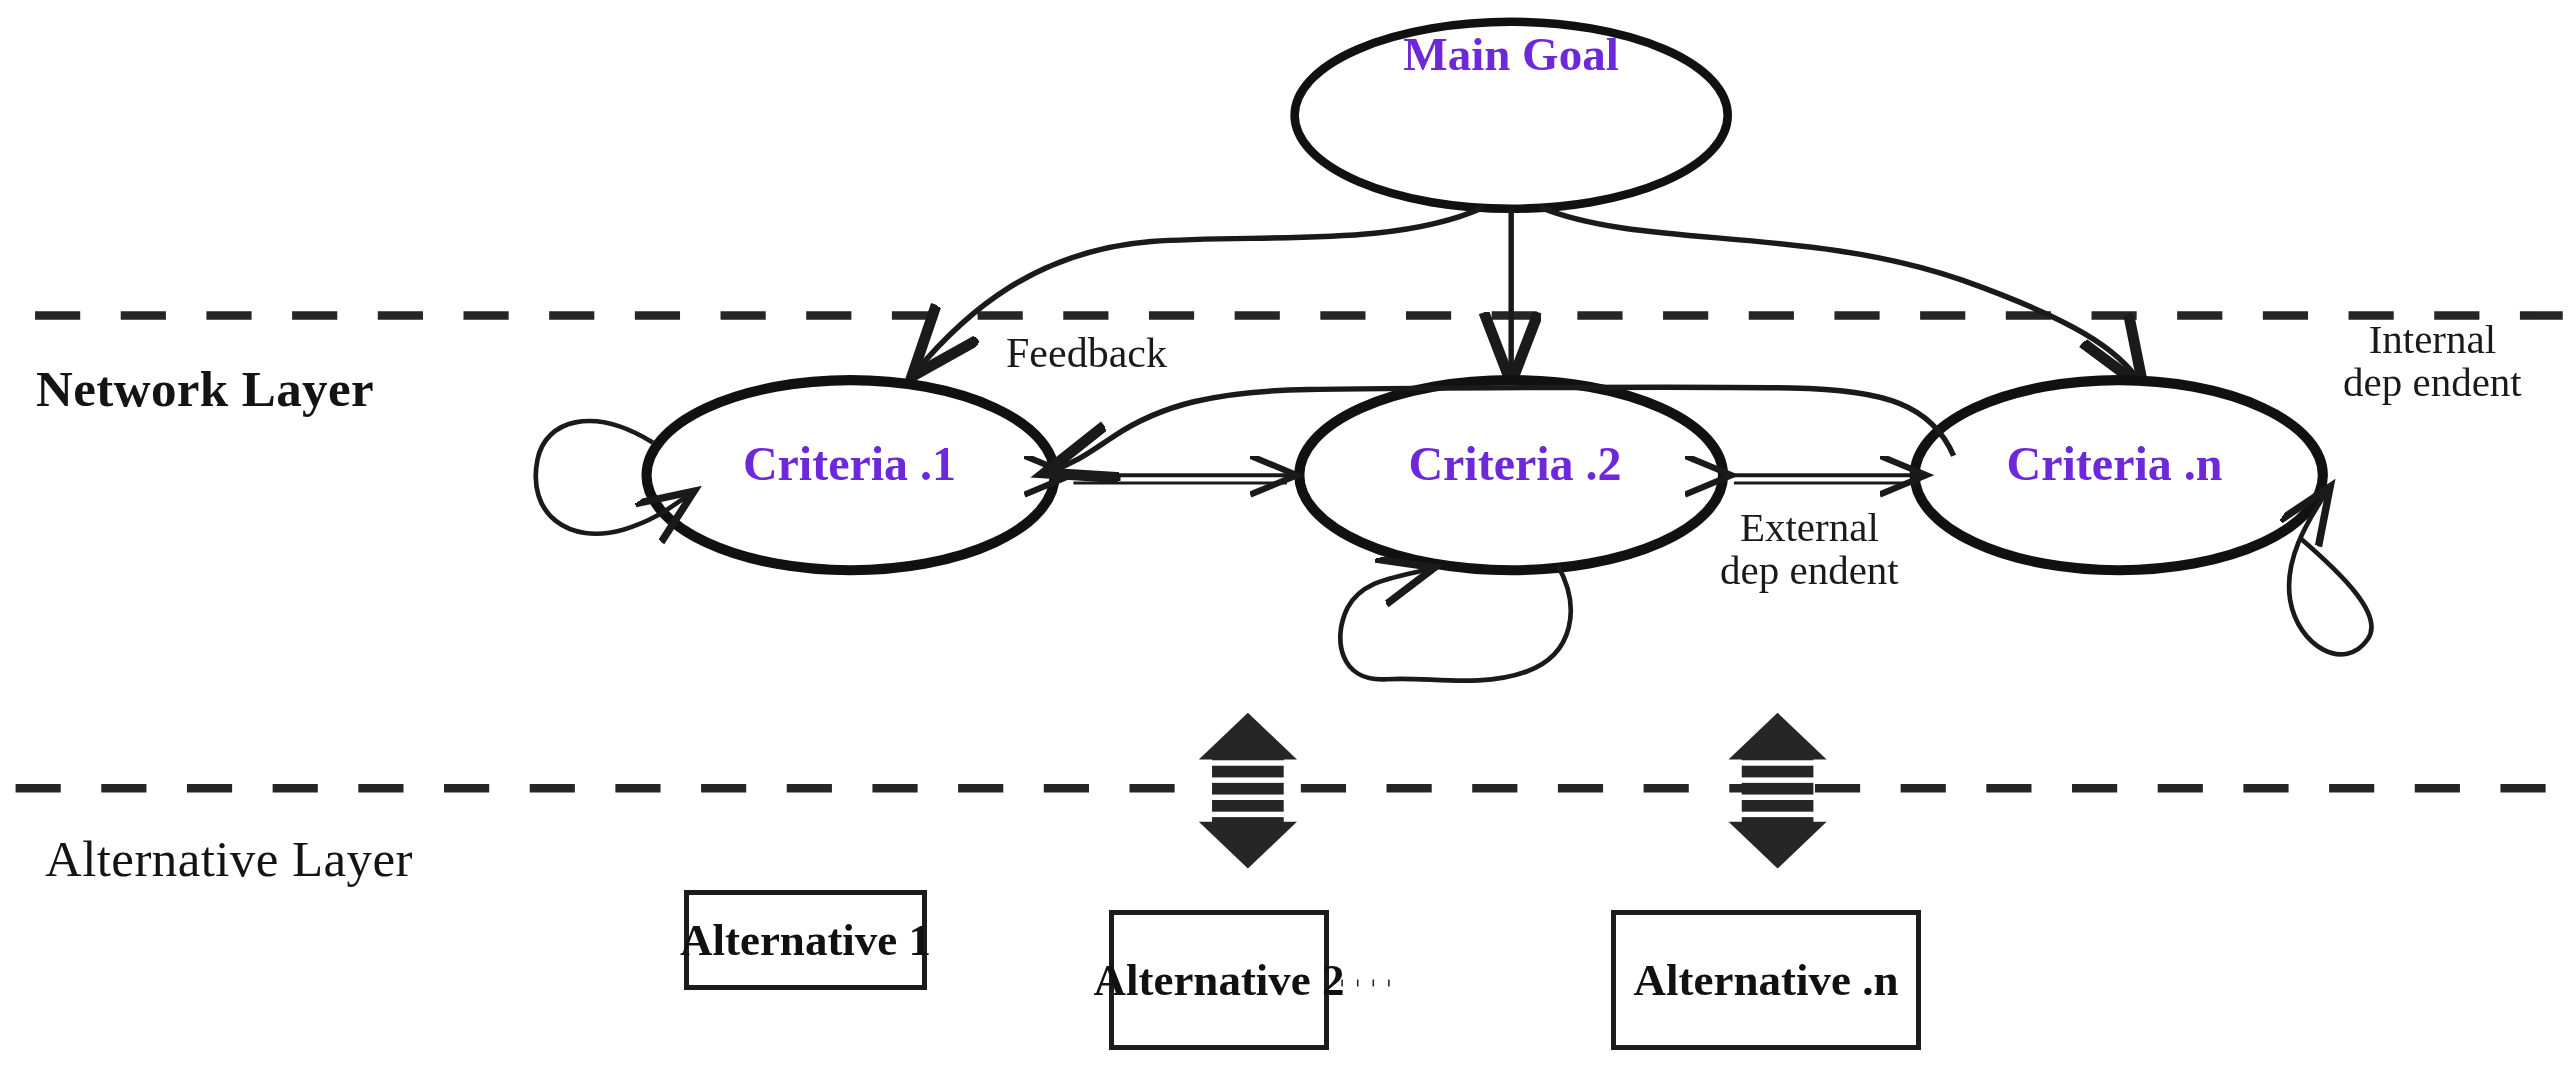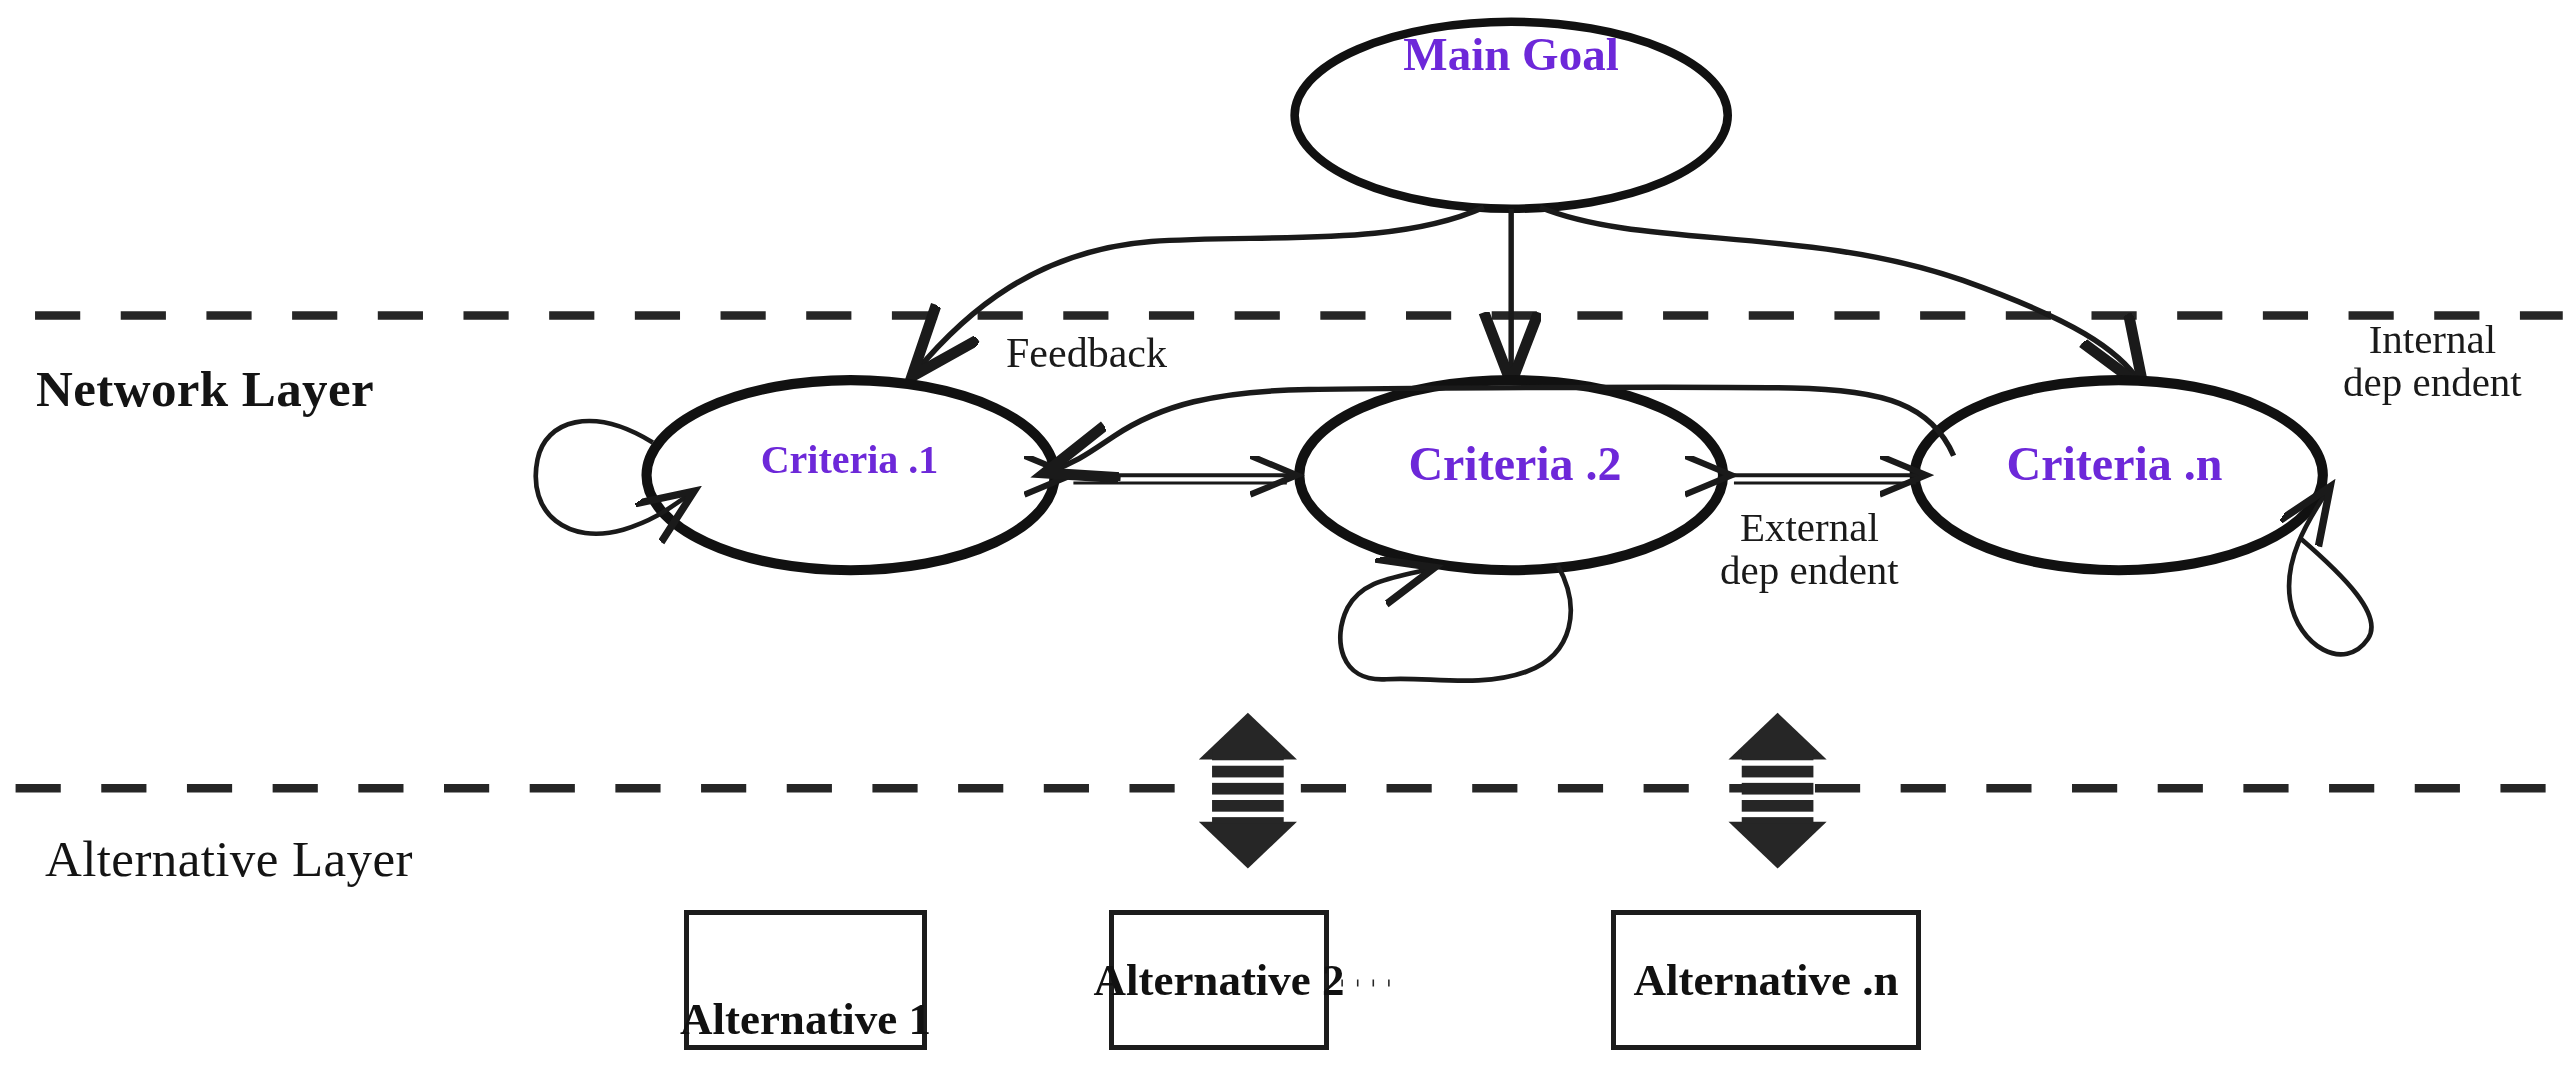--- a/index.html
+++ b/index.html
@@ -45,21 +45,21 @@
     font-weight: 400;
     color: #1a1a1a;
     white-space: nowrap;
     line-height: 1.05;
   }
   #goal-label {
     left: 1371px; top: 31px;
     width: 280px;
     font-size: 47px;
   }
-  #crit1-label { left: 647px; top: 440px; width: 405px; font-size: 40px; }
+  #crit1-label { left: 647px; top: 440px; width: 405px; font-size: 48px; }
   #crit2-label { left: 1293px; top: 440px; width: 444px; font-size: 48px; }
   #critn-label { left: 1908px; top: 440px; width: 413px; font-size: 48px; }
   #feedback-label { left: 1006px; top: 331px; font-size: 42px; }
   #external-label { left: 1720px; top: 506px; font-size: 41px; text-align: center; }
   #internal-label { left: 2343px; top: 318px; font-size: 41px; text-align: center; }
   .alt-box {
     position: absolute;
     border: 5.5px solid #1c1c1c;
     background: #ffffff;
     box-sizing: border-box;
@@ -67,21 +67,21 @@
     align-items: center;
     justify-content: center;
   }
   .alt-box span {
     font-family: "Liberation Serif", "DejaVu Serif", serif;
     font-weight: 700;
     font-size: 45px;
     color: #111111;
     white-space: nowrap;
   }
-  #alt1 { left: 684px; top: 910px; width: 243px; height: 140px; align-items: flex-end; }
+  #alt1 { left: 684px; top: 890px; width: 243px; height: 100px; }
   #alt2 { left: 1109px; top: 910px; width: 220px; height: 140px; }
   #altn { left: 1611px; top: 910px; width: 310px; height: 140px; }
 </style>
 </head>
 <body>
 
 <div id="stage">
 
   <svg id="canvas" viewBox="0 0 3307 1389" xmlns="http://www.w3.org/2000/svg">
     <defs>

